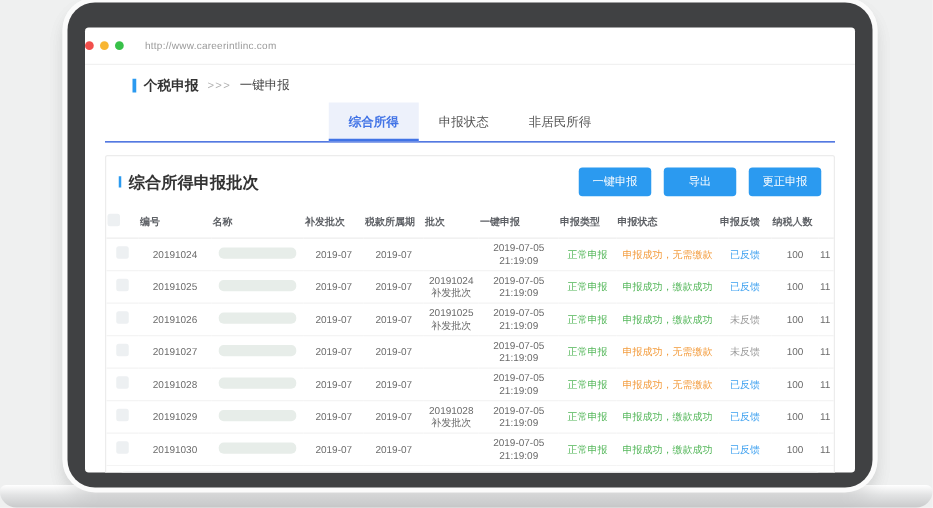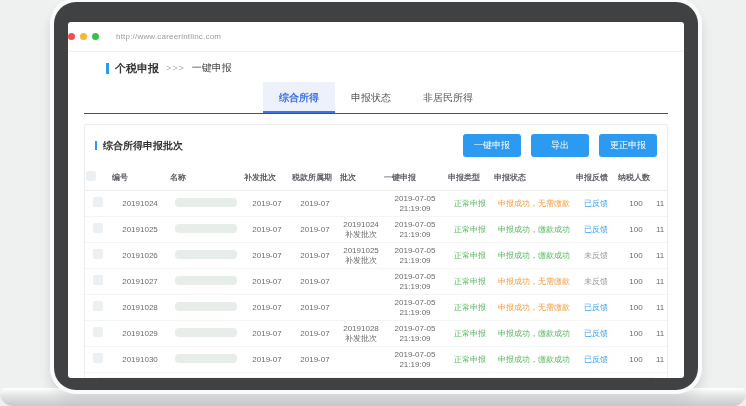--- a/index.html
+++ b/index.html
@@ -33,21 +33,21 @@
   
   .tabs-wrap { margin:6px 16px 0; border-bottom:1px solid #1d4ed8;
     display:flex; justify-content:center; }
   .tab { padding:9px 16px 8px; font-size:10px; color:#555; cursor:pointer; }
   .tab.active { background:#edf1fb; color:var(--tab-accent); font-weight:bold;
     border-bottom:2px solid var(--tab-accent); padding-bottom:6px; }
 
   
   .panel { margin:10px 16px 0; border:1px solid #ececec; border-radius:2px; background:#fff; }
   .panel-head { display:flex; align-items:center; padding:9px 10px 7px; }
-  .panel-title { display:flex; align-items:center; font-size:10px; font-weight:bold; color:#333; }
+  .panel-title { display:flex; align-items:center; font-size:13px; font-weight:bold; color:#333; }
   .panel-title .vbar { height:9px; width:2px; }
   .spacer { flex:1; }
   .btn { margin-left:10px; width:58px; text-align:center; padding:5px 0;
     background:var(--accent); color:#fff; font-size:9px; border:none;
     border-radius:3px; cursor:pointer; font-family:inherit; }
 
   
   .table-clip { overflow:hidden; width:100%; }
   table { border-collapse:collapse; table-layout:fixed; width:660px; }
   th { font-size:8px; color:#5e6166; font-weight:bold; padding:7px 1px;

